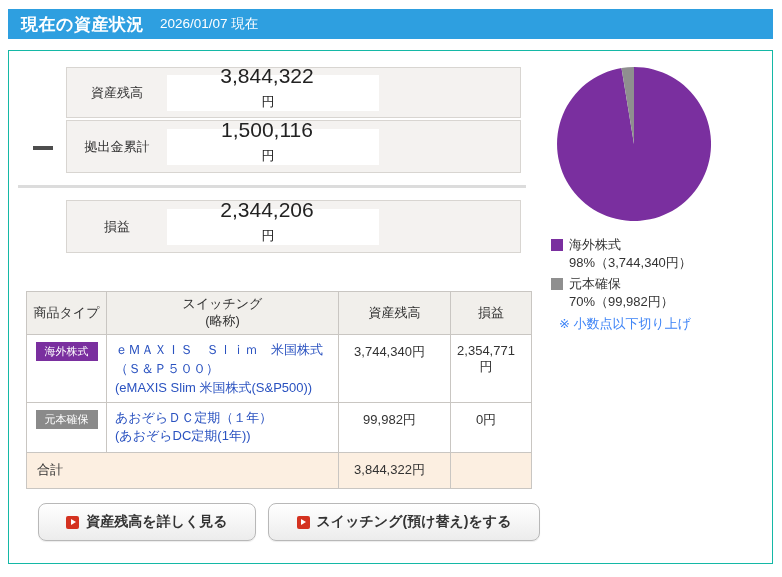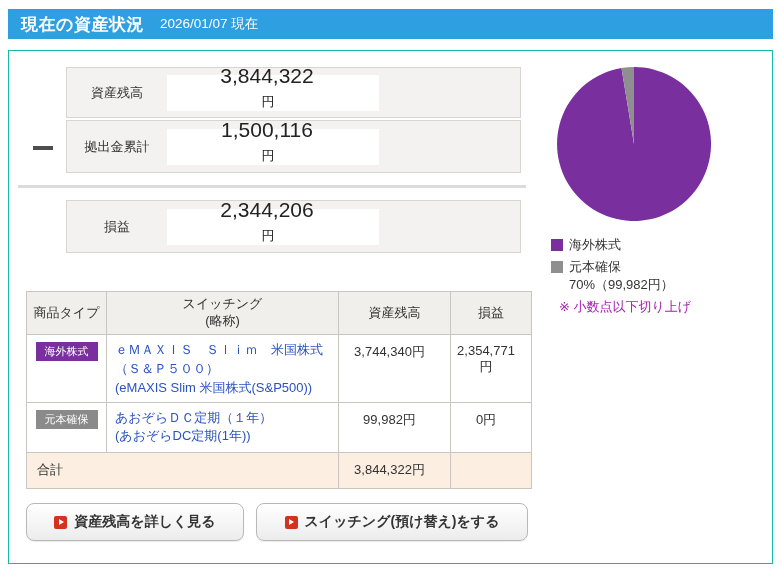--- a/index.html
+++ b/index.html
@@ -40,21 +40,21 @@
   .sum-value{font-size:21px;color:#222;}
   .sum-unit{font-size:13px;color:#222;margin-left:2px;padding-top:5px;}
   .minus-op{position:absolute;left:24px;top:95px;width:20px;height:4px;background:#4d4d4d;}
   .equals-line{position:absolute;left:9px;top:134px;width:508px;height:3px;background:#dcdcdc;}
   
   .pie-svg{position:absolute;left:547px;top:15px;width:156px;height:156px;}
   .legend{position:absolute;left:542px;top:181px;width:220px;font-size:13px;color:#333;}
   .legend-item{display:flex;align-items:center;margin-top:4px;}
   .legend-swatch{width:12px;height:12px;flex:0 0 12px;margin-right:6px;display:inline-block;}
   .legend-value{margin-left:18px;line-height:16px;margin-top:1px;}
-  .legend-note{margin-left:8px;margin-top:5px;font-size:13px;color:#a21caf;}
+  .legend-note{margin-left:8px;margin-top:5px;font-size:13px;color:#3b82f6;}
   
   .asset-table{
     position:absolute;left:17px;top:240px;width:505px;
     border-collapse:collapse;font-size:13px;color:#333;table-layout:fixed;border-radius:12px;
   }
   .asset-table th,.asset-table td{border:1px solid #c9c6c2;box-sizing:border-box;}
   .asset-table th{
     background:#f1efeb;font-weight:normal;text-align:center;
     height:43px;line-height:1.3;padding:2px;
   }
@@ -72,20 +72,21 @@
   .total-row td{background:#fcefe1;height:36px;margin-top:20px;}
   .total-label{text-align:left;padding-left:10px;}
   
   .action-btn{
     position:absolute;top:452px;height:38px;cursor:pointer;
     border:1px solid #b8b8b8;border-radius:8px;
     background:linear-gradient(#ffffff,#ececec);
     display:flex;align-items:center;justify-content:center;
     font-family:inherit;font-size:14px;font-weight:bold;color:#333;
     box-shadow:0 1px 1px rgba(0,0,0,.08);
+    margin-left:12px;
   }
   .btn-1{left:17px;width:218px;}
   .btn-2{left:247px;width:272px;align-items:center;}
   .btn-icon{
     width:13px;height:13px;background:#d43220;border-radius:2px;
     display:inline-flex;align-items:center;justify-content:center;
     margin-right:7px;flex:0 0 13px;
   }
   .btn-icon::after{
     content:"";border-left:5px solid #fff;
@@ -134,20 +135,21 @@
   <svg class="pie-svg" viewBox="0 0 156 156">
       <path d="M78,78 L78.00,1.00 A77,77 0 1 1 65.48,2.03 Z" fill="#7a2f9f"></path>
       <path d="M78,78 L65.48,2.03 A77,77 0 0 1 78.00,1.00 Z" fill="#8f8f8f"></path>
     </svg>
 
   <div class="legend">
     <div class="legend-item">
       <span class="legend-swatch" style="background: rgb(122, 47, 159);"></span>
       <span class="legend-label">海外株式</span>
     </div>
+    <div class="legend-value">98%（3,744,340円）</div>
     <div class="legend-item">
       <span class="legend-swatch" style="background: rgb(143, 143, 143);"></span>
       <span class="legend-label">元本確保</span>
     </div>
     <div class="legend-value">70%（99,982円）</div>
     <div class="legend-note">※ 小数点以下切り上げ</div>
   </div>
 
   <table class="asset-table">
     <colgroup>

